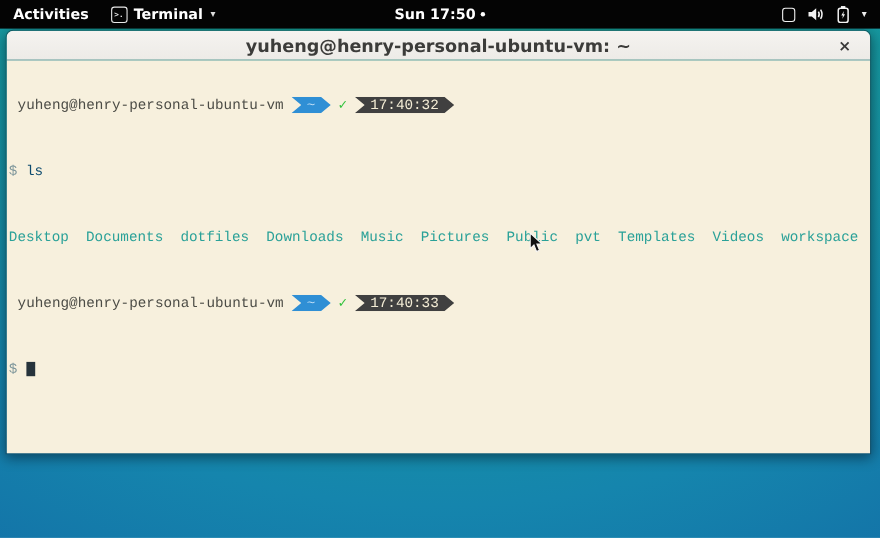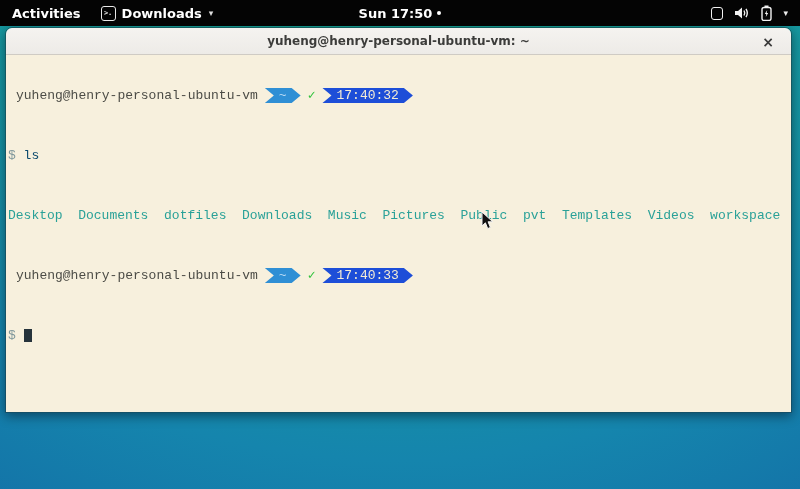--- a/index.html
+++ b/index.html
@@ -29,59 +29,59 @@
   .sys-ico { display:inline-flex; align-items:center; justify-content:center; }
   .display-ico { width:12px; height:13px; border:1.5px solid #f2f2f2; border-radius:3px; }
   .tb-caret { font-size:9px; color:#eee; }
 
   
   .window { position:absolute; left:5px; top:27px; width:787px; height:386px;
     border-radius:7px 7px 0 0; box-shadow:0 3px 12px rgba(0,0,10,0.45);
     border:1px solid rgba(20,40,50,0.55); z-index:10; overflow:hidden; }
   .titlebar { height:27px; background:linear-gradient(#f5f3f0,#edebe7);
     border-bottom:1px solid #cfcbc4; display:flex; align-items:center; position:relative; }
-  .titlebar .title { flex:1; text-align:center; font-size:12px; font-weight:bold; color:#3c3c3a; }
+  .titlebar .title { flex:1; text-align:center; font-size:16px; font-weight:bold; color:#3c3c3a; }
   .close-btn { position:absolute; right:12px; top:0; height:27px; width:22px;
     display:flex; align-items:center; justify-content:center;
     color:#3a3a3a; font-size:14px; font-weight:bold; cursor:default; }
 
   
   .term { height:358px; background:#f7f0dd; padding:3px 2px 4px 2px;
     font-family:Liberation Mono, monospace;
     font-size:13px; line-height:15px; color:#4c4c46; white-space:pre; }
   .line { height:15px; display:flex; align-items:center; white-space:pre; }
   .line.textonly { display:block; }
   .prompt-line { padding-left:8px; }
   .puser { color:#4c4c46; }
   .ribbon { display:inline-flex; align-items:center; justify-content:center;
     height:15px; margin-left:7px; padding:0 14px;
     clip-path:polygon(0 0, calc(100% - 9px) 0, 100% 50%, calc(100% - 9px) 100%, 0 100%, 9px 50%); }
   .ribbon.blue { background:#2f8fd5; color:#bcdcf5; }
-  .ribbon.dark { background:#1d4ed8; color:#f3ecd5; }
+  .ribbon.dark { background:#404040; color:#f3ecd5; }
   .check { color:#33c33e; font-weight:bold; margin-left:7px; }
   .dollar { color:#7e969b; }
   .cmd { color:#0c4a6e; }
   .ls-out { color:#2aa198; }
   .cursor-block { display:inline-block; width:8px; height:13px; background:#26333b;
     vertical-align:middle; margin-left:0; }
 
   
   .mouse { position:absolute; left:481px; top:211px; z-index:50; }
 </style>
 </head>
 <body>
 
 <div class="screen">
 
   <div class="topbar">
     <div class="tb-left">
       <div class="activities">Activities</div>
       <div class="app-menu">
         <span class="term-icon">&gt;.</span>
-        <span>Downloads</span>
+        <span>Terminal</span>
         <span class="caret">▾</span>
       </div>
     </div>
     <div class="tb-center">
       <span>Sun 17:50</span>
       <span class="notif-dot"></span>
     </div>
     <div class="tb-right">
       <span class="sys-ico">
         <span class="display-ico"></span>

